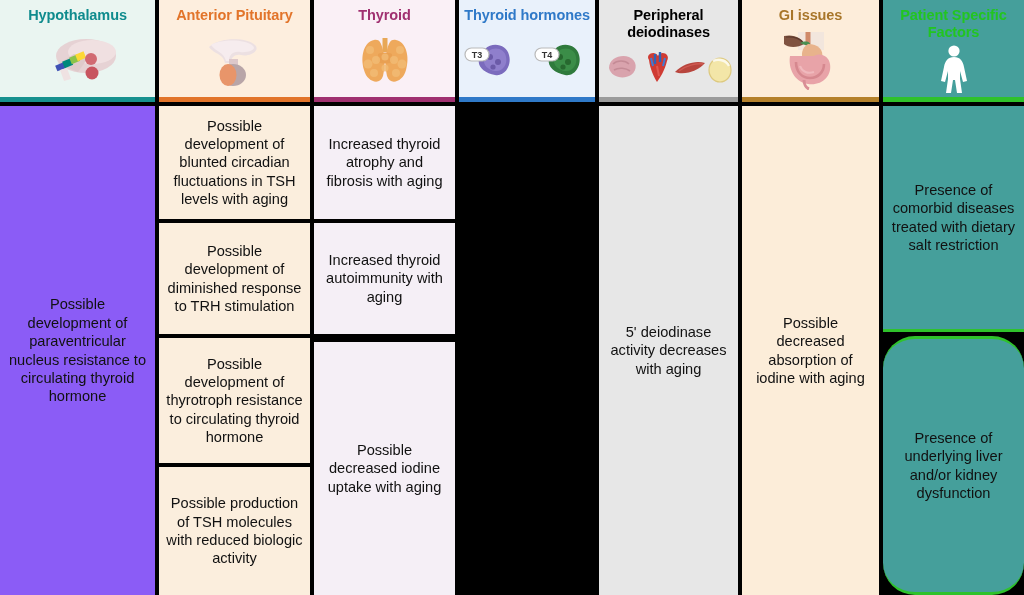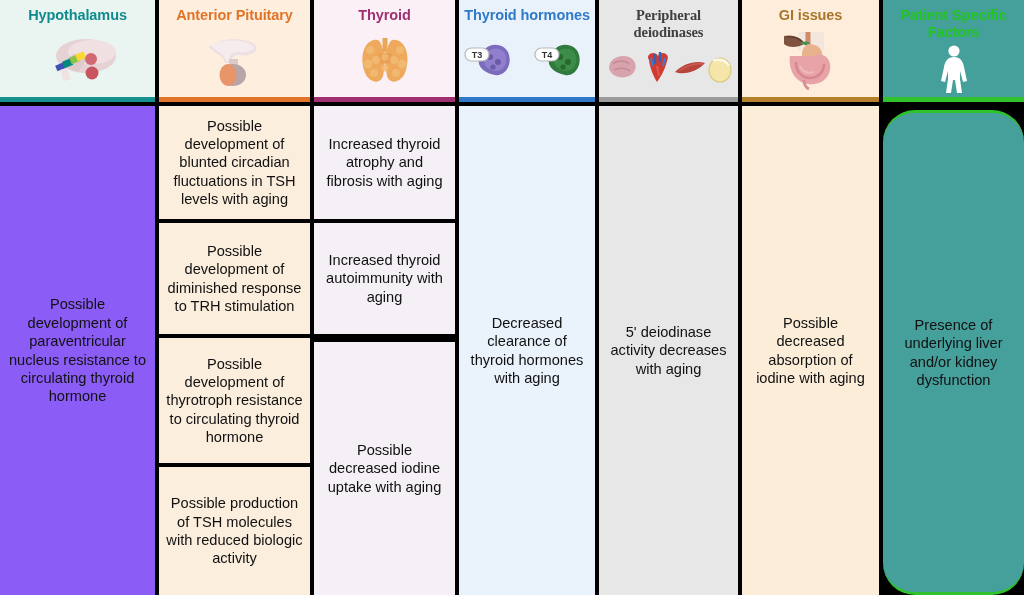--- a/index.html
+++ b/index.html
@@ -209,28 +209,25 @@
               <circle cx="105" cy="25" r="3"></circle>
               <circle cx="100" cy="30" r="2.6"></circle>
             </g>
           <rect x="72" y="11" width="24" height="13" rx="6.5" fill="#ffffff" stroke="#b9b9b9" stroke-width="1.2"></rect>
           <text x="84" y="21" font-family="Liberation Sans, sans-serif" font-size="9" font-weight="bold" fill="#333" text-anchor="middle">T4</text>
         </svg>
       </div>
       <div class="hdr-accent" style="background:#2f79c8;"></div>
     </div>
     <div class="gapv"></div>
-    <div class="cell" style="background:#eaf2fb; flex:1 1 auto;">
-      <span class="cell-text">Decreased clearance of thyroid hormones with aging</span>
-    </div>
   </div>
 
   <div class="col" id="col5">
     <div class="hdr" style="background:#e7e7e7;">
-      <div class="hdr-title" style="color:#404040;font-family:Liberation Serif, serif;">Peripheral deiodinases</div>
+      <div class="hdr-title" style="color:#000000;">Peripheral deiodinases</div>
       <div class="hdr-art">
         <svg class="art-sm" width="128" height="42" viewBox="0 0 128 42">
 
           <path d="M4 20 C4 10, 16 6, 24 9 C32 12, 33 22, 26 27 C18 32, 6 29, 4 20 Z" fill="#d9a3ad"></path>
           <path d="M8 16 C12 12, 20 12, 24 16" stroke="#c48b96" stroke-width="1.6" fill="none"></path>
           <path d="M9 22 C14 19, 21 20, 25 23" stroke="#c48b96" stroke-width="1.6" fill="none"></path>
 
           <path d="M44 12 C40 6, 50 2, 53 8 C56 2, 66 6, 62 13 C60 22, 55 30, 52 34 C49 29, 45 21, 44 12 Z" fill="#cf3b33"></path>
           <path d="M50 6 L50 16 M55 4 L55 14" stroke="#2e63b8" stroke-width="2.4"></path>
           <path d="M46 10 L48 18 M60 10 L58 18" stroke="#3f7ad6" stroke-width="2"></path>
@@ -282,19 +279,22 @@
       <div class="hdr-title" style="color:#22c520;">Patient Specific Factors</div>
       <div class="hdr-art">
         <svg class="art-sm" width="40" height="50" viewBox="0 0 40 50">
           <circle cx="20" cy="7" r="5.6" fill="#ffffff"></circle>
           <path d="M20 13 C26 13, 29 17, 30 23 L33 37 L29 38 L26 27 L26 35 L28 49 L23 49 L21 36 L19 36 L17 49 L12 49 L14 35 L14 27 L11 38 L7 37 L10 23 C11 17, 14 13, 20 13 Z" fill="#ffffff"></path>
         </svg>
       </div>
       <div class="hdr-accent" style="background:#2fc22b;"></div>
     </div>
     <div class="gapv"></div>
+    <div class="cell" style="background:#459f9b; flex:0 0 226px; border-bottom:3px solid #2fc22b;">
+      <span class="cell-text">Presence of comorbid diseases treated with dietary salt restriction</span>
+    </div>
     <div class="gapv"></div>
     <div class="cell" style="background:#459f9b; flex:1 1 auto; border-top:3px solid #2fc22b; border-bottom:3px solid #2fc22b;border-radius:32px;">
       <span class="cell-text">Presence of underlying liver and/or kidney dysfunction</span>
     </div>
   </div>
 
 </div>
 
 </body></html>

